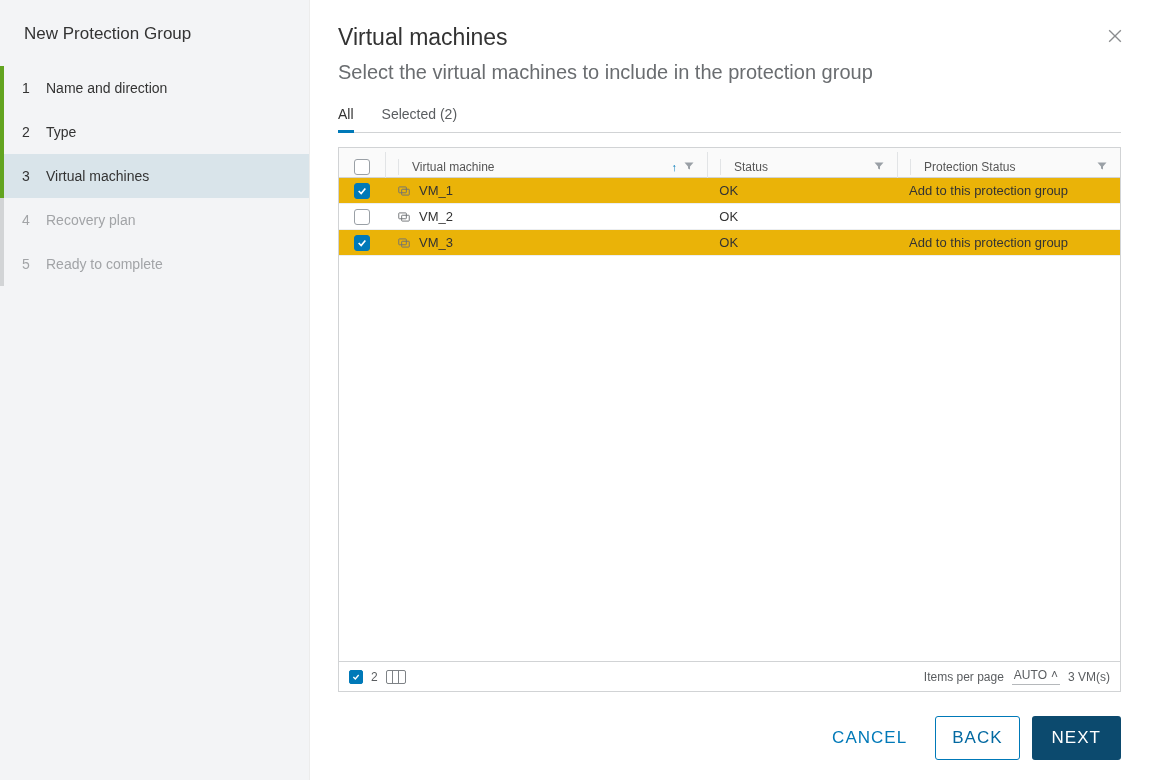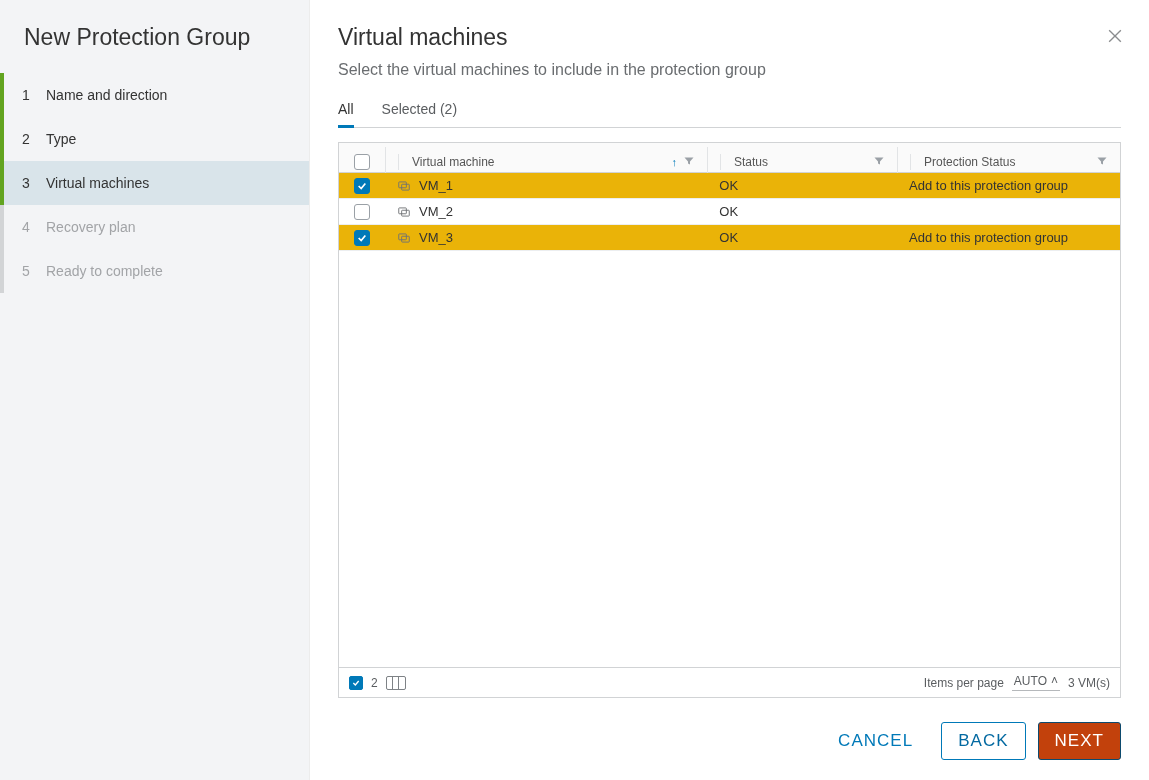--- a/index.html
+++ b/index.html
@@ -14,21 +14,21 @@
     .app { display: flex; height: 100%; }
 
     
     .sidebar {
       width: 310px;
       background: #f3f4f6;
       padding: 24px 0 24px 0;
       border-right: 1px solid #ececec;
     }
     .sidebar h1 {
-      font-size: 23px;
+      font-size: 17px;
       font-weight: 400;
       color: #333;
       padding: 0 24px 22px 24px;
     }
     .steps { list-style: none; }
     .step {
       display: flex;
       align-items: center;
       height: 44px;
       padding: 0 24px 0 0;
@@ -72,21 +72,21 @@
     }
     .close-x svg { width: 100%; height: 100%; }
 
     .main h2 {
       font-size: 23px;
       font-weight: 400;
       color: #333;
       margin-bottom: 10px;
     }
     .subtitle {
-      font-size: 16px;
+      font-size: 20px;
       color: #6a6d70;
       margin-bottom: 18px;
     }
 
     .tabs {
       display: flex;
       gap: 28px;
       border-bottom: 1px solid #d1d3d5;
       margin-bottom: 14px;
       font-size: 14px;
@@ -208,21 +208,21 @@
     }
     .btn {
       font-size: 17px;
       letter-spacing: .06em;
       padding: 8px 16px;
       border-radius: 3px;
       cursor: pointer;
     }
     .btn-cancel { color: #0079b8; background: transparent; border: none; }
     .btn-back   { color: #0369a1; background: #fff; border: 1px solid #0079b8; }
-    .btn-next   { color: #fff; background: #c2410c; border: 1px solid #0c4a6e; }
+    .btn-next   { color: #fff; background: #0c4a6e; border: 4px solid #0c4a6e; }
   </style>
 </head>
 <body>
 
 <div class="app">
 
   <aside class="sidebar">
     <h1>New Protection Group</h1>
     <ul class="steps">
         <li class="step done clickable">

